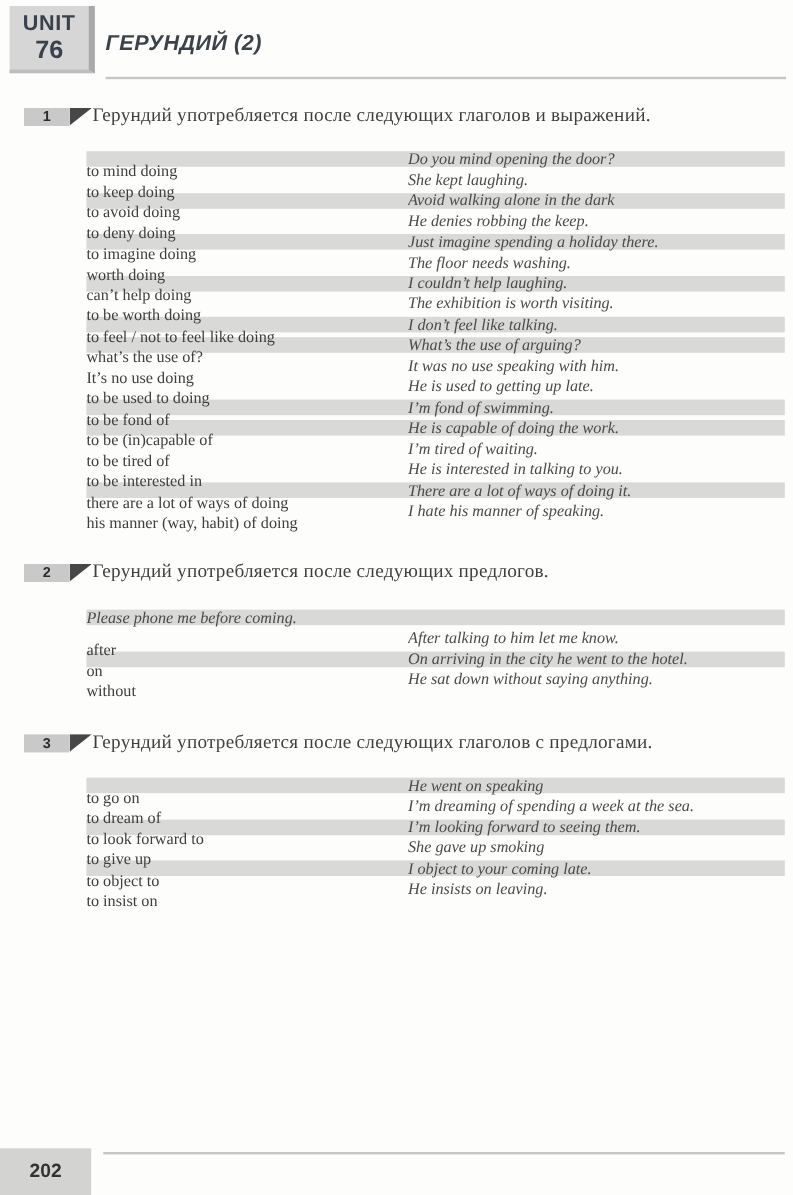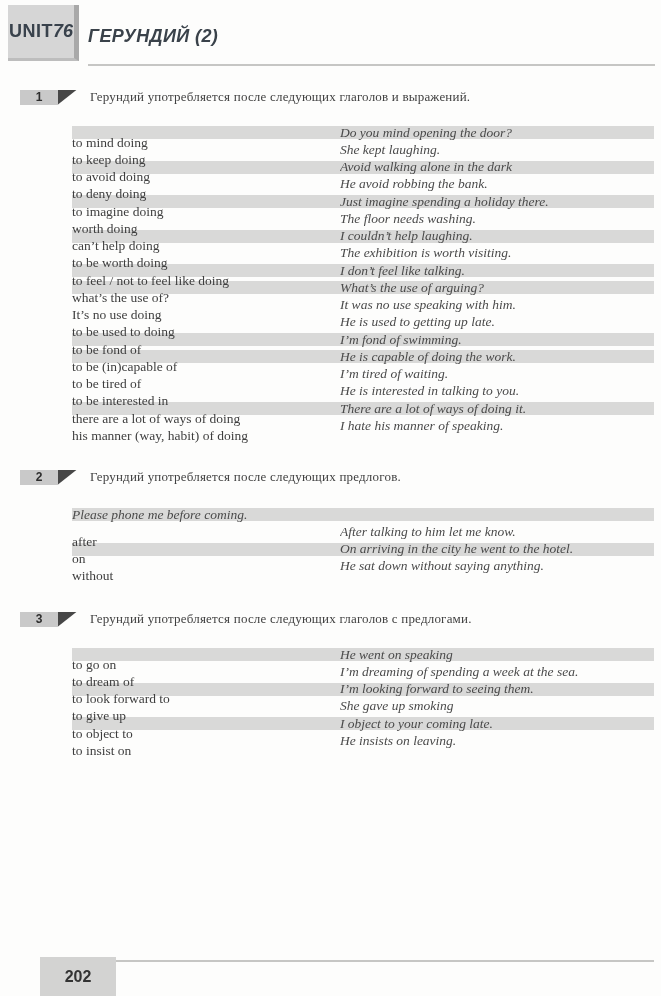--- a/index.html
+++ b/index.html
@@ -12,26 +12,26 @@
   .page{
     position:absolute;left:0;top:0;width:661px;height:996px;
     background:#fdfdfc;
   }
   
   .unit-box{
     position:absolute;left:8px;top:5px;width:66px;height:53px;
     background:#d6d6d6;
     border-right:5px solid #a9a9a9;
     border-bottom:3px solid #bdbdbd;
-    display:flex;flex-direction:row;align-items:center;justify-content:center;
+    display:flex;flex-direction:column;align-items:center;justify-content:center;
     font-family:"Liberation Sans","DejaVu Sans",sans-serif;
     font-weight:bold;color:#39424c;line-height:1.15;
   }
   .unit-box .unit-word{font-size:18px;letter-spacing:0.5px;}
-  .unit-box .unit-num{font-size:18px;font-style:italic;}
+  .unit-box .unit-num{font-size:21px;}
   .page-title{
     position:absolute;left:88px;top:26px;
     font-family:"Liberation Sans","DejaVu Sans",sans-serif;
     font-weight:bold;font-size:18px;color:#3a424a;letter-spacing:0.4px;font-style:italic;
   }
   .header-rule{
     position:absolute;left:88px;top:64px;width:567px;height:2px;
     background:#c6c6c4;
   }
   
@@ -42,21 +42,21 @@
     width:38px;height:15px;background:#c9c9c9;
     display:flex;align-items:center;justify-content:center;
     font-family:"Liberation Sans","DejaVu Sans",sans-serif;
     font-weight:bold;font-size:12px;color:#2d2d2d;
   }
   .badge-tri{
     width:19px;height:15px;background:#474747;
     clip-path:polygon(0 0,100% 0,0 100%);
   }
   .section-heading{
-    margin-left:13px;font-size:13px;color:#3f3f3f;letter-spacing:0.2px;
+    font-size:16px;color:#3f3f3f;letter-spacing:0.2px;
   }
   
   .gerund-table{
     position:absolute;left:72px;width:582px;
   }
   .row{
     display:flex;align-items:center;height:17.25px;
   }
   .row.striped{
     background:linear-gradient(#d9d9d8,#d9d9d8) left center / 100% 13px no-repeat;
@@ -68,21 +68,21 @@
   .example{
     flex:1;font-size:13.5px;font-style:italic;color:#4a4a4a;
     white-space:nowrap;overflow:hidden;
   }
   
   .footer-box{
     position:absolute;left:0;top:957px;width:76px;height:39px;
     background:#d3d3d2;
     display:flex;align-items:center;justify-content:center;
     font-family:"Liberation Sans","DejaVu Sans",sans-serif;
-    font-weight:bold;font-size:16px;color:#333;margin-left:40px;
+    font-weight:bold;font-size:16px;color:#333;
   }
   .footer-rule{
     position:absolute;left:86px;top:960px;width:568px;height:2px;
     background:#c6c6c4;
   }
 </style>
 </head>
 <body>
 
 <div class="page">
@@ -109,21 +109,21 @@
       <div class="row">
         <span class="phrase">to keep doing</span>
         <span class="example">She kept laughing.</span>
       </div>
       <div class="row striped">
         <span class="phrase">to avoid doing</span>
         <span class="example">Avoid walking alone in the dark</span>
       </div>
       <div class="row">
         <span class="phrase">to deny doing</span>
-        <span class="example">He avoid robbing the bank.</span>
+        <span class="example">He denies robbing the keep.</span>
       </div>
       <div class="row striped">
         <span class="phrase">to imagine doing</span>
         <span class="example">Just imagine spending a holiday there.</span>
       </div>
       <div class="row">
         <span class="phrase">worth doing</span>
         <span class="example">The floor needs washing.</span>
       </div>
       <div class="row striped">

